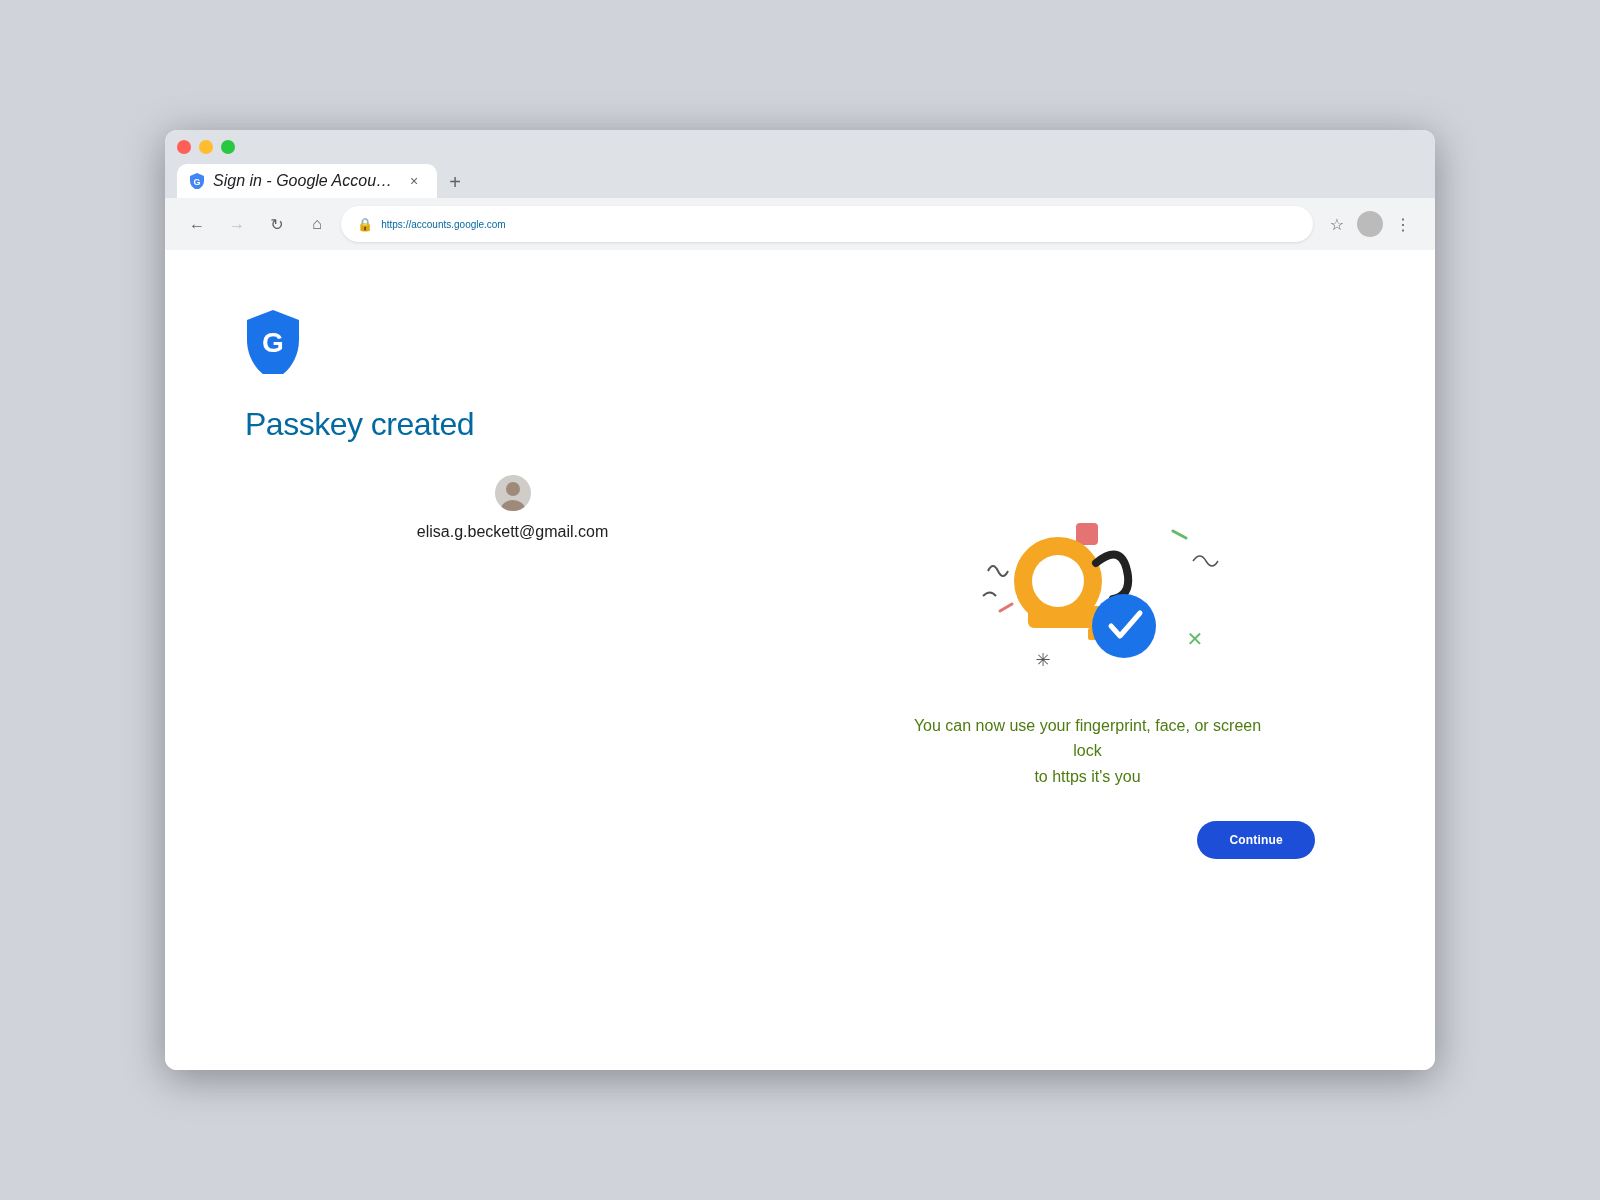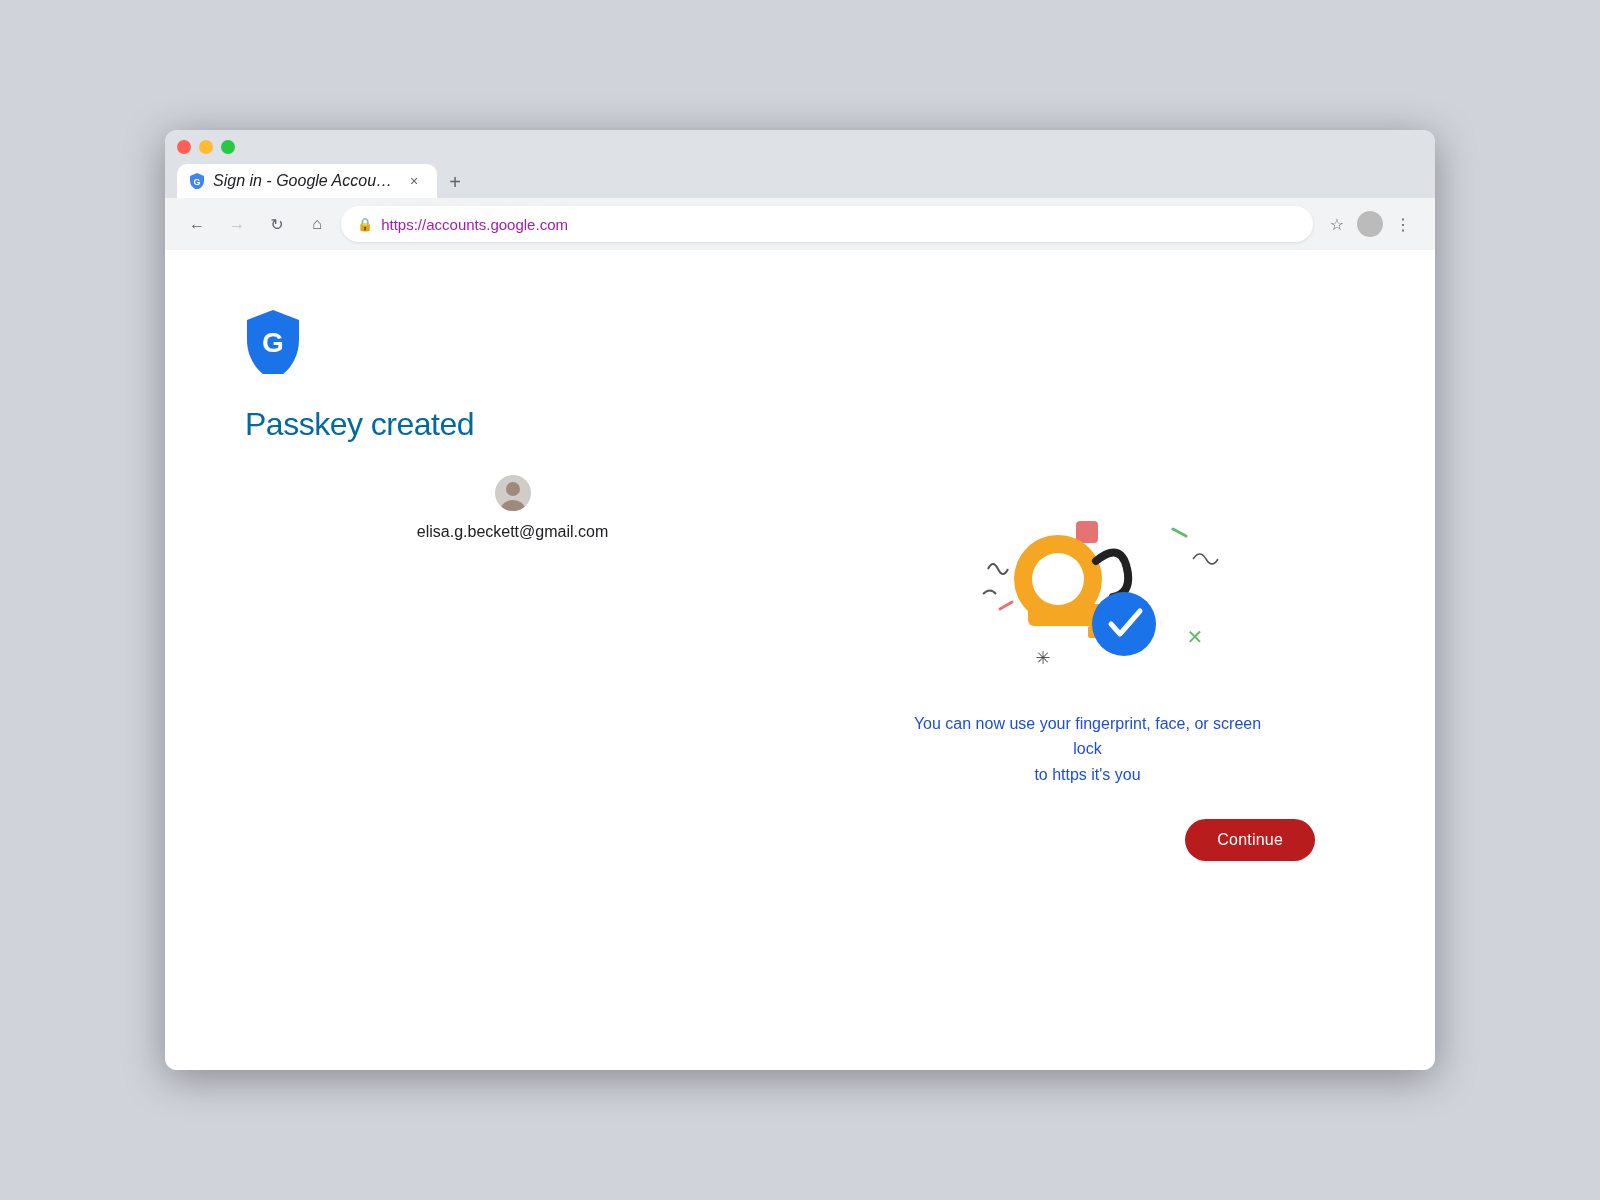--- a/index.html
+++ b/index.html
@@ -149,22 +149,22 @@
       box-shadow: 0 1px 3px rgba(0,0,0,0.1);
     }
 
     .lock-icon {
       color: #5f6368;
       font-size: 13px;
     }
 
     .url-text {
       flex: 1;
-      font-size: 15px;
-      color: #a21caf;
+      font-size: 10px;
+      color: #0369a1;
     }
 
     .nav-actions {
       display: flex;
       align-items: center;
       gap: 4px;
     }
 
     
     .page-content {
@@ -241,34 +241,34 @@
 
     
     .key-illustration {
       position: relative;
       width: 320px;
       height: 200px;
     }
 
     .description-text {
       font-size: 16px;
-      color: #1d4ed8;
+      color: #4d7c0f;
       text-align: center;
       line-height: 1.6;
       max-width: 380px;
     }
 
     .continue-btn {
-      background: #b91c1c;
+      background: #1d4ed8;
       color: #fff;
       border: none;
       border-radius: 24px;
       padding: 12px 32px;
-      font-size: 16px;
-      font-weight: 400;
+      font-size: 12px;
+      font-weight: 700;
       cursor: pointer;
       align-self: flex-end;
       margin-right: 40px;
       letter-spacing: 0.2px;
       transition: background 0.2s;
     }
   </style>
 </head>
 <body>
 

